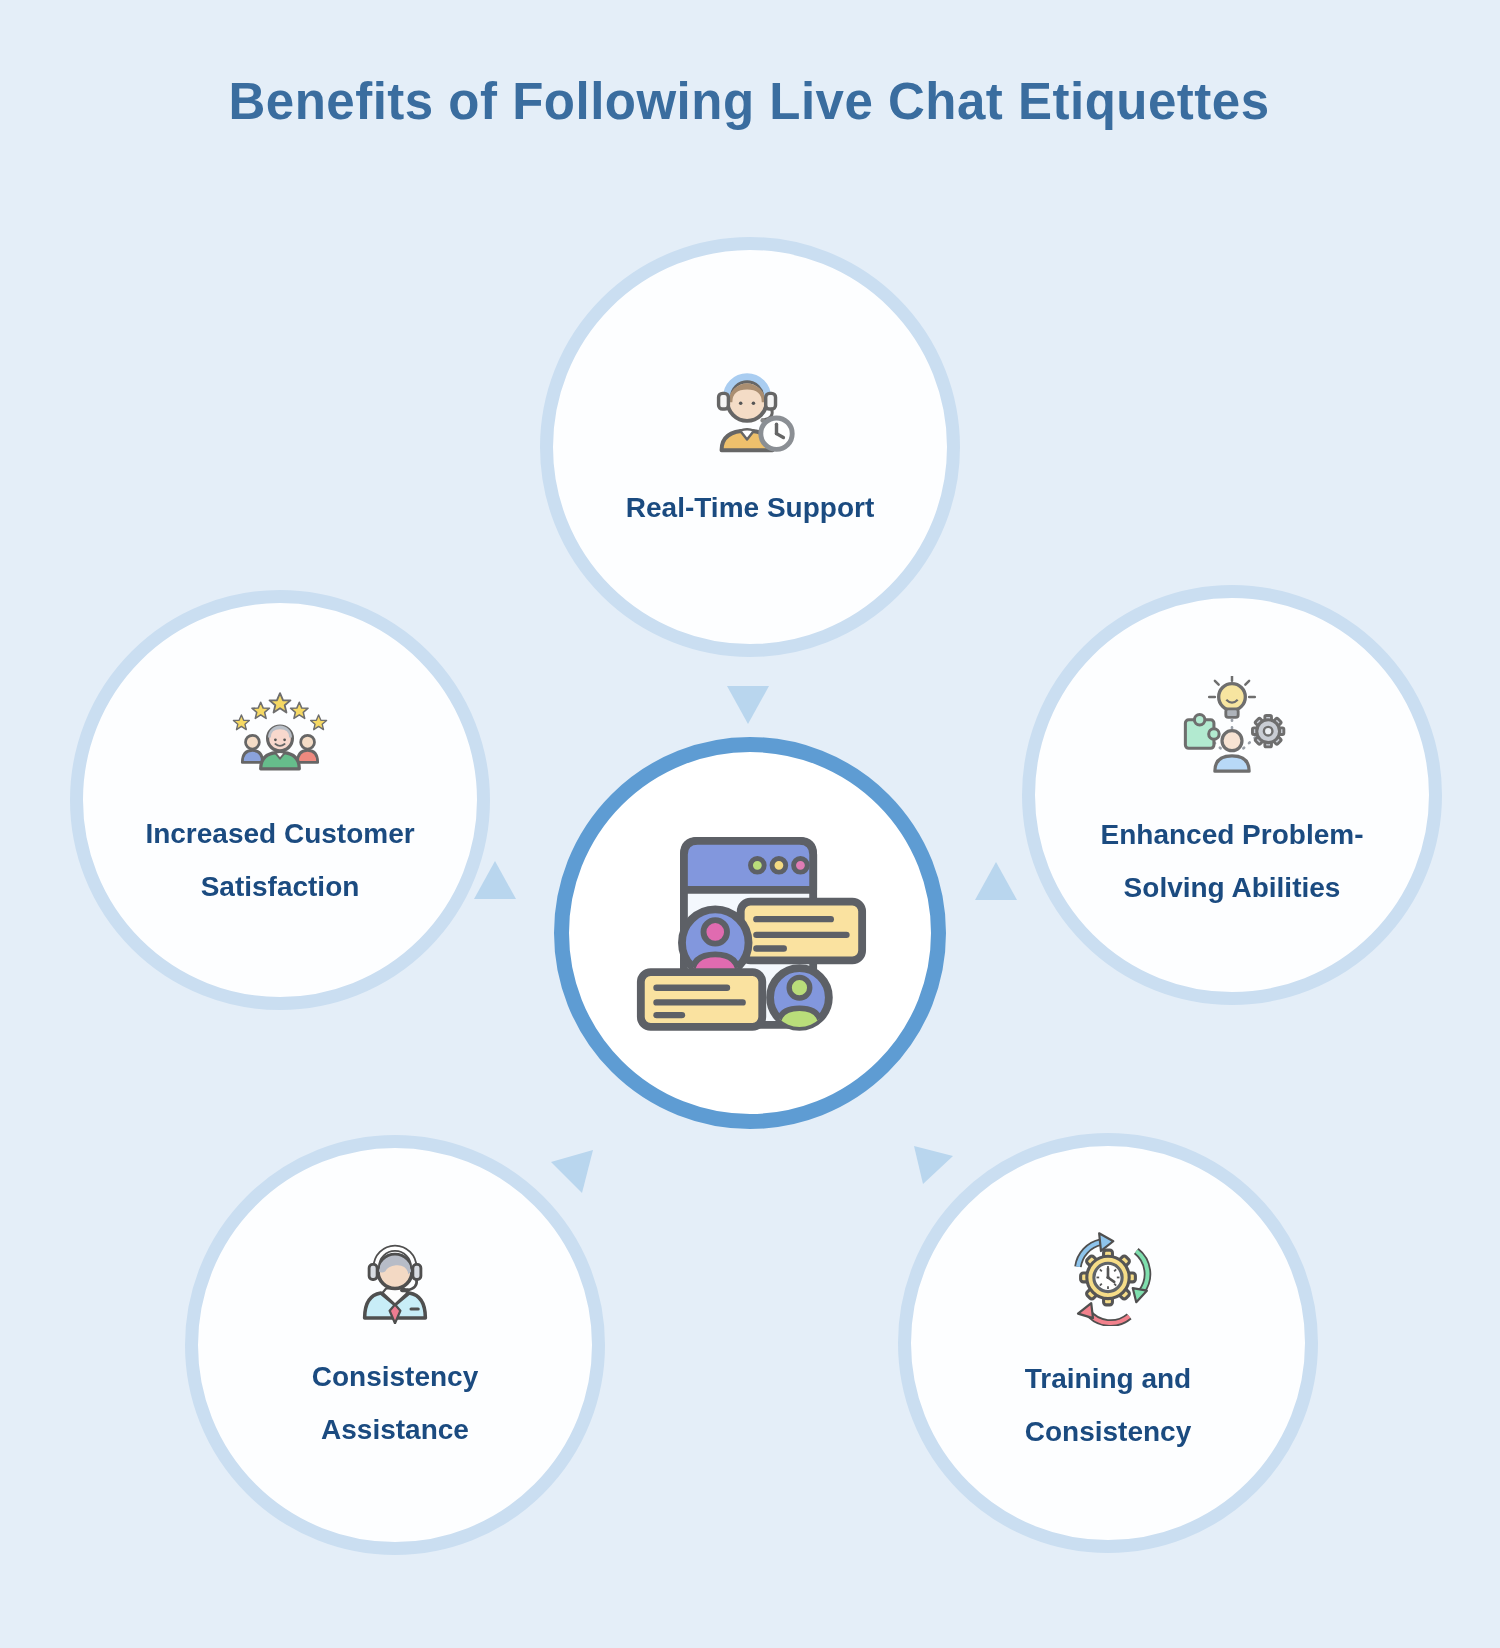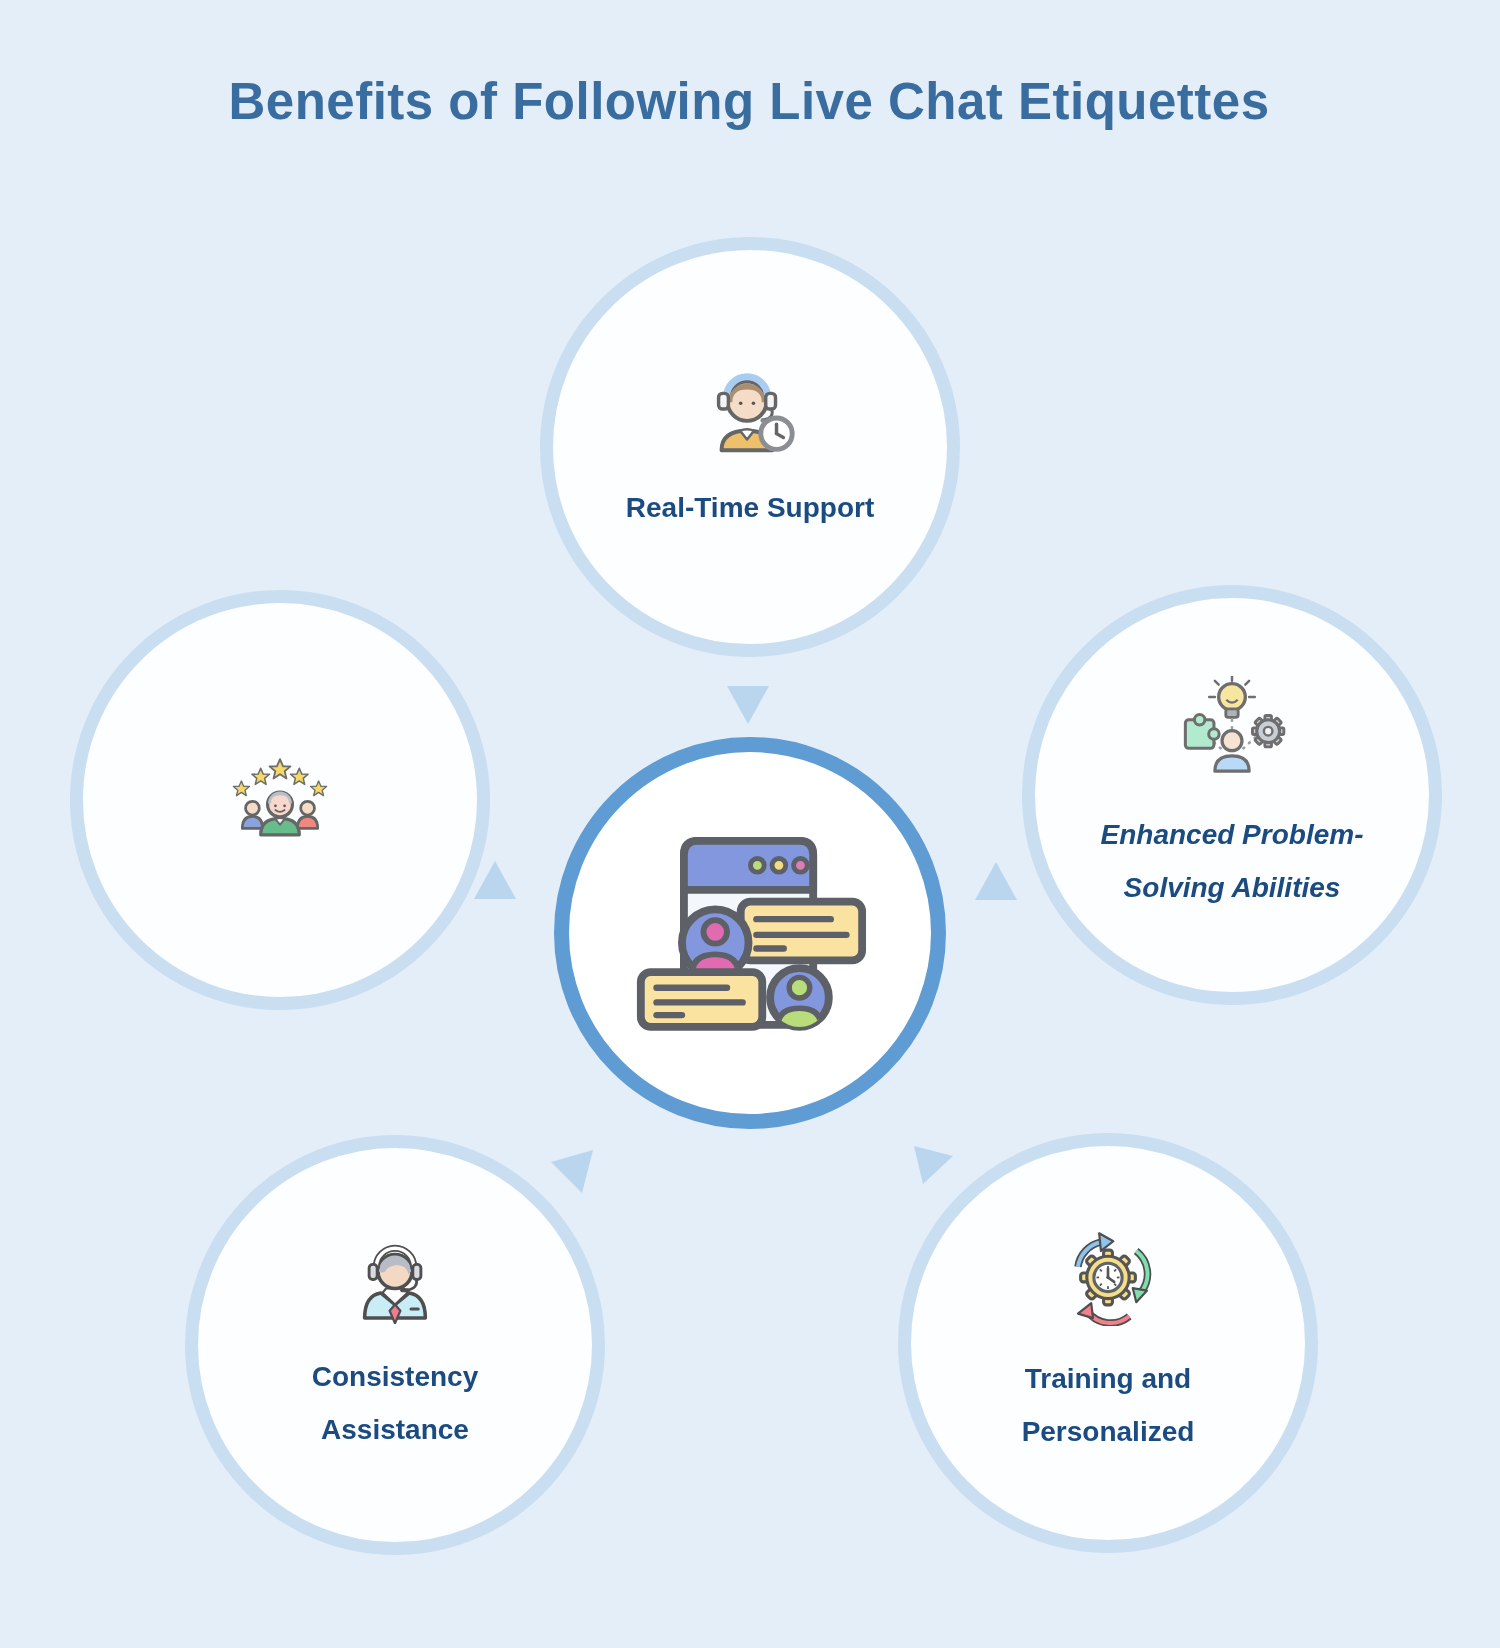--- a/index.html
+++ b/index.html
@@ -39,21 +39,21 @@
   }
   .node-center{
     left:554px; top:737px;
     width:392px; height:392px;
     border:15px solid #5e9cd3;
     background:#ffffff;
     gap:0;
   }
   .node-top{left:540px; top:237px;}
   .node-left{left:70px; top:590px;}
-  .node-right{left:1022px; top:585px;font-style:italic;}
+  .node-right{left:1022px; top:585px;}
   .node-bottom-left{left:185px; top:1135px;}
   .node-bottom-right{left:898px; top:1133px;}
   .node-label{
     font-size:28px;
     font-weight:700;
     line-height:53px;
     color:#1b4b80;
     text-align:center;
     max-width:306px;
   }
@@ -224,21 +224,21 @@
             <line x1="9.2" y1="-9.2" x2="7" y2="-7"></line>
             <line x1="-9.2" y1="9.2" x2="-7" y2="7"></line>
             <line x1="9.2" y1="9.2" x2="7" y2="7"></line>
           </g>
           <line x1="0" y1="0" x2="0" y2="-10" stroke="#555" stroke-width="3" stroke-linecap="round"></line>
           <line x1="0" y1="0" x2="7" y2="5" stroke="#555" stroke-width="3" stroke-linecap="round"></line>
           <circle r="1.8" fill="#555"></circle>
         </g>
       </svg>
     </span>
-    <div class="node-label">Training and Personalized</div>
+    <div class="node-label">Training and Consistency</div>
   </div>
 
   <div class="node node-bottom-left">
     <span class="icon-wrap">
       <svg width="100" viewBox="0 0 112 100">
         <path d="M22 94 q0 -25 18 -28 l16 13 l16 -13 q18 3 18 28 z" fill="#c8edf7" stroke="#4f4f4f" stroke-width="4" stroke-linejoin="round"></path>
         <path d="M42 66 l14 13 14 -13 l-4 -5 h-20 z" fill="#fdfdfd" stroke="#4f4f4f" stroke-width="2.5" stroke-linejoin="round"></path>
         <path d="M56 79 l6 7 -6 14 -6 -14 z" fill="#ef7d92" stroke="#4f4f4f" stroke-width="2.5" stroke-linejoin="round"></path>
         <line x1="74" y1="84" x2="82" y2="84" stroke="#4f4f4f" stroke-width="3.5" stroke-linecap="round"></line>
         <circle cx="56" cy="42" r="19" fill="#f3d9c4" stroke="#4f4f4f" stroke-width="4"></circle>
@@ -270,15 +270,16 @@
         <path d="M81 82 q0 -13 11 -13 q11 0 11 13 z" fill="#ee897f" stroke="#666" stroke-width="3" stroke-linejoin="round"></path>
         <path d="M41 89 q0 -18 21 -18 q21 0 21 18 z" fill="#66bd8b" stroke="#666" stroke-width="3.5" stroke-linejoin="round"></path>
         <path d="M57 72 l5 6 l5 -6 q-5 -2.5 -10 0 z" fill="#fff" stroke="#666" stroke-width="2" stroke-linejoin="round"></path>
         <circle cx="62" cy="56" r="13.5" fill="#f8d8cd" stroke="#666" stroke-width="3.5"></circle>
         <path d="M49 55 a13 13 0 0 1 26 0 l-3 0 q0 -9 -10 -9 q-10 0 -10 9 z" fill="#b9bfc7"></path>
         <circle cx="57" cy="57.5" r="1.5" fill="#555"></circle>
         <circle cx="67" cy="57.5" r="1.5" fill="#555"></circle>
         <path d="M57 62 q5 4 10 0" stroke="#666" stroke-width="2" fill="none" stroke-linecap="round"></path>
       </svg>
     </span>
+    <div class="node-label">Increased Customer Satisfaction</div>
   </div>
 
 </div>
 
 </body></html>

